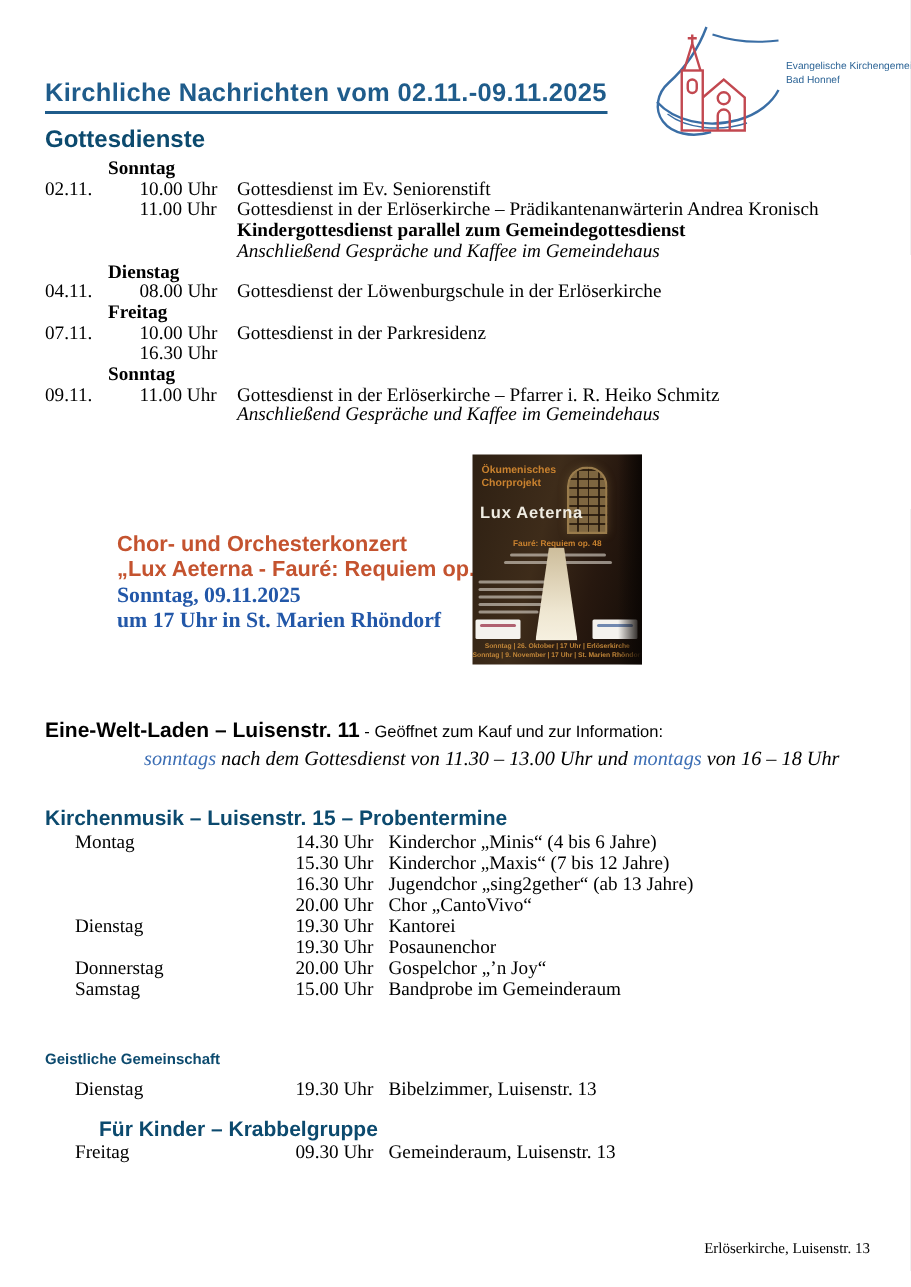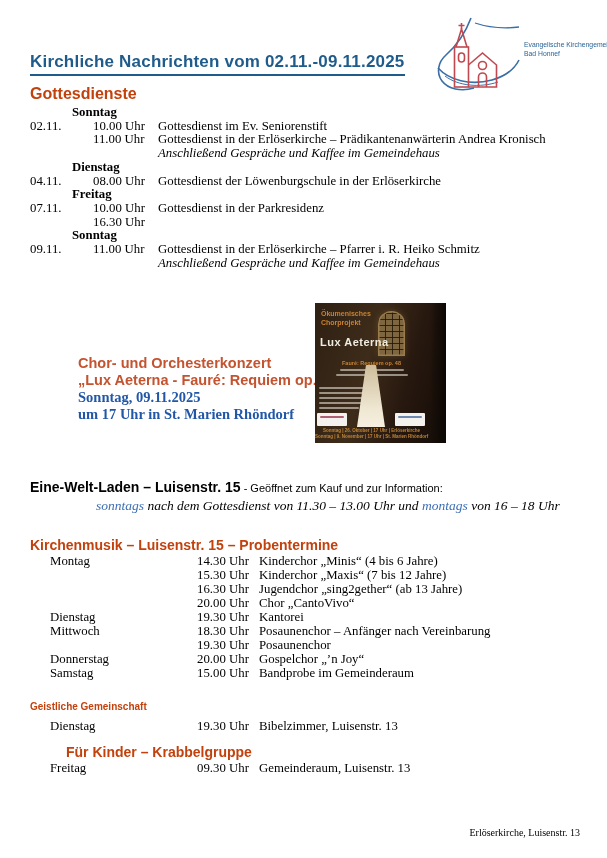--- a/index.html
+++ b/index.html
@@ -20,21 +20,21 @@
   .logo-red{stroke:var(--logo_red);fill:none;stroke-width:1.6;}
   .logo-blue{stroke:var(--logo_blue);fill:none;}
   .logo-text{
     position:absolute;left:90px;top:24px;
     font-family:"Liberation Sans", sans-serif;font-size:6.8px;line-height:9px;
     color:var(--logo_text_blue);white-space:nowrap;
   }
   
   .sec-h{
     position:absolute;left:30px;
-    font-family:"Liberation Sans", sans-serif;font-weight:bold;color:#c2410c;
+    font-family:"Liberation Sans", sans-serif;font-weight:bold;color:#0c4a6e;
     white-space:nowrap;
   }
   .h-services{top:85px;font-size:16px;}
   .h-music{top:537px;font-size:14px;}
   .h-comm{top:701px;font-size:10px;}
   .h-kids{top:744px;font-size:14px;padding-left:36px;}
   
   .sched{position:absolute;left:30px;font-size:12.8px;line-height:13.7px;}
   .t-services{top:106px;}
   .t-music{top:554px;line-height:14px;}
@@ -54,21 +54,21 @@
   .concert-text .l-orange{
     font-family:"Liberation Sans", sans-serif;font-weight:bold;font-size:14.5px;
     color:var(--accent_orange);line-height:17px;
   }
   .concert-text .l-blue{
     font-family:"Liberation Serif", serif;font-weight:bold;font-size:14.5px;
     color:var(--accent_blue);line-height:17px;
   }
   
   .poster{
-    position:absolute;left:315px;top:303px;width:131px;height:140px;
+    position:absolute;left:315px;top:303px;width:113px;height:140px;
     background:linear-gradient(105deg,#2e2013 0%,#3e2c1a 40%,#27180f 68%,#130c07 100%);
     overflow:hidden;font-family:"Liberation Sans", sans-serif;
   }
   .poster::after{
     content:"";position:absolute;right:0;top:0;width:16px;height:100%;
     background:linear-gradient(90deg,rgba(0,0,0,0),#0c0704);
   }
   .poster-project{
     position:absolute;left:6px;top:7px;color:var(--poster_orange);
     font-weight:bold;font-size:7px;line-height:8.5px;
@@ -174,20 +174,21 @@
         <span class="c3">Gottesdienst im Ev. Seniorenstift</span>
       </div>
       <div class="srow">
         <span class="c1"></span>
         <span class="c2">11.00 Uhr</span>
         <span class="c3">Gottesdienst in der Erlöserkirche – Prädikantenanwärterin Andrea Kronisch</span>
       </div>
       <div class="srow">
         <span class="c1"></span>
         <span class="c2"></span>
+        <span class="c3 bold">Kindergottesdienst parallel zum Gemeindegottesdienst</span>
       </div>
       <div class="srow">
         <span class="c1"></span>
         <span class="c2"></span>
         <span class="c3 italic">Anschließend Gespräche und Kaffee im Gemeindehaus</span>
       </div>
       <div class="srow">
         <span class="c1 daybold">Dienstag</span>
         <span class="c2"></span>
         <span class="c3"></span>
@@ -258,21 +259,21 @@
         <i></i>
       </div>
     <div class="poster-dates">
       <div>Sonntag | 26. Oktober | 17 Uhr | Erlöserkirche</div>
       <div>Sonntag | 9. November | 17 Uhr | St. Marien Rhöndorf</div>
     </div>
   </div>
 
   <div class="shop">
     <div class="shop-head">
-      <span class="shop-title">Eine-Welt-Laden – Luisenstr. 15</span><span class="shop-suffix"> - Geöffnet zum Kauf und zur Information:</span>
+      <span class="shop-title">Eine-Welt-Laden – Luisenstr. 11</span><span class="shop-suffix"> - Geöffnet zum Kauf und zur Information:</span>
     </div>
     <div class="shop-hours"><span class="blue-word">sonntags</span><span> nach dem Gottesdienst von 11.30 – 13.00 Uhr und </span><span class="blue-word">montags</span><span> von 16 – 18 Uhr</span></div>
   </div>
 
   <div class="sec-h h-music">Kirchenmusik – Luisenstr. 15 – Probentermine</div>
   <div class="sched indent t-music">
       <div class="srow">
         <span class="c1">Montag</span>
         <span class="c2">14.30 Uhr</span>
         <span class="c3">Kinderchor „Minis“ (4 bis 6 Jahre)</span>
@@ -291,25 +292,20 @@
         <span class="c1"></span>
         <span class="c2">20.00 Uhr</span>
         <span class="c3">Chor „CantoVivo“</span>
       </div>
       <div class="srow">
         <span class="c1">Dienstag</span>
         <span class="c2">19.30 Uhr</span>
         <span class="c3">Kantorei</span>
       </div>
       <div class="srow">
-        <span class="c1">Mittwoch</span>
-        <span class="c2">18.30 Uhr</span>
-        <span class="c3">Posaunenchor – Anfänger nach Vereinbarung</span>
-      </div>
-      <div class="srow">
         <span class="c1"></span>
         <span class="c2">19.30 Uhr</span>
         <span class="c3">Posaunenchor</span>
       </div>
       <div class="srow">
         <span class="c1">Donnerstag</span>
         <span class="c2">20.00 Uhr</span>
         <span class="c3">Gospelchor „’n Joy“</span>
       </div>
       <div class="srow">

